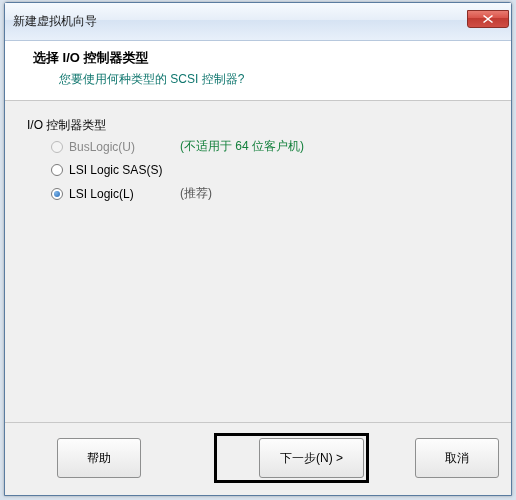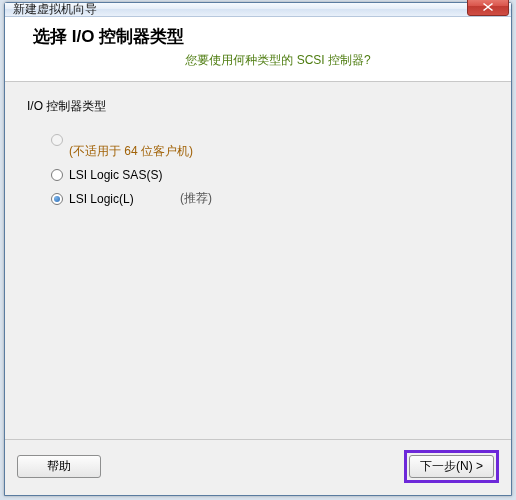--- a/index.html
+++ b/index.html
@@ -18,21 +18,21 @@
     left: 4px; top: 2px;
     width: 508px; height: 494px;
     background: #f0f0f0;
     border: 1px solid #5a7ca0;
     border-radius: 3px 3px 0 0;
     box-shadow: 0 0 3px rgba(0,0,0,0.3);
     display: flex;
     flex-direction: column;
   }
   .titlebar {
-    height: 14px;
+    height: 38px;
     background: linear-gradient(to bottom, #f6fafe 0%, #e6eef8 45%, #d6e3f3 46%, #e8f0fa 100%);
     border-bottom: 1px solid #b7c8dd;
     display: flex;
     align-items: center;
     padding: 0 0 0 8px;
     color: #1a1a1a;
     justify-content: flex-end;
   }
   .titlebar .title { flex: 1; }
   .close-btn {
@@ -47,29 +47,28 @@
     cursor: pointer;
   }
   .close-btn svg { display:block; }
   .header-pane {
     background: #ffffff;
     border-bottom: 1px solid #c8c8c8;
     padding: 8px 14px 12px 14px;
   }
   .header-pane .h-title {
     font-weight: bold;
-    font-size: 17px;
+    font-size: 13px;
     color: #000;
     margin-bottom: 4px;
     padding-left: 14px;
   }
   .header-pane .h-sub {
-    color: #4d7c0f;
+    color: #0f766e;
     padding-left: 40px;
-    text-align: center;
   }
   .content {
     flex: 1;
     background: #f0f0f0;
     padding: 16px 22px 0 22px;
     color: #000;
   }
   .section-label { }
   .sub-label { margin-bottom: 8px; }
   .radio-row {
@@ -88,44 +87,45 @@
     align-items: center; justify-content: center;
     flex: 0 0 auto;
   }
   .radio.disabled { border-color: #bbb; background: #f4f4f4; }
   .radio .dot {
     width: 6px; height: 6px; border-radius: 50%;
     background: radial-gradient(circle at 30% 30%, #7db4e8, #2a6db8);
   }
   .option-label { min-width: 105px; display: inline-block; }
   .hint { color: #555; }
-  .radio-row.disabled .hint { color: #a16207; margin-top: 24px; }
+  .radio-row.disabled .hint { color: #15803d; }
   .footer {
     border-top: 1px solid #c8c8c8;
     background: #f0f0f0;
     padding: 10px 12px 12px 12px;
     display: flex;
     align-items: center;
     gap: 6px;
   }
   .footer .spacer { flex: 1; }
   button.wizard-btn {
     min-width: 84px;
-    height: 23px;
+    height: 40px;
     font-family: inherit;
     font-size: 12px;
     background: linear-gradient(to bottom, #fdfdfd, #e6e6e6);
     border: 1px solid #8e8f8f;
     border-radius: 3px;
-    padding: 0 10px;
+    padding: 0 20px;
     cursor: pointer;
     color: #000;
+    margin-left: 40px;
   }
   .highlight-box {
-    border: 3px solid #6d28d9;
+    border: 3px solid #000000;
     padding: 2px;
     display: inline-flex;
   }
 </style>
 </head>
 <body>
 
 <div class="window">
 
   <div class="titlebar">
@@ -140,20 +140,21 @@
   <div class="header-pane">
     <div class="h-title">选择 I/O 控制器类型</div>
     <div class="h-sub">您要使用何种类型的 SCSI 控制器?</div>
   </div>
 
   <div class="content">
     <div class="section-label">I/O 控制器类型</div>
 
     <div class="radio-row disabled">
       <span class="radio disabled"></span>
+      <span class="option-label">BusLogic(U)</span>
       <span class="hint">(不适用于 64 位客户机)</span>
     </div>
 
     <div class="radio-row">
       <span class="radio"></span>
       <span class="option-label">LSI Logic SAS(S)</span>
       <span class="hint"></span>
     </div>
 
     <div class="radio-row">
@@ -164,15 +165,16 @@
       <span class="hint">(推荐)</span>
     </div>
   </div>
 
   <div class="footer">
     <button class="wizard-btn">帮助</button>
     <span class="spacer"></span>
     <span class="highlight-box">
       <button class="wizard-btn">下一步(N) &gt;</button>
     </span>
+    <button class="wizard-btn">取消</button>
   </div>
 
 </div>
 
 </body></html>

